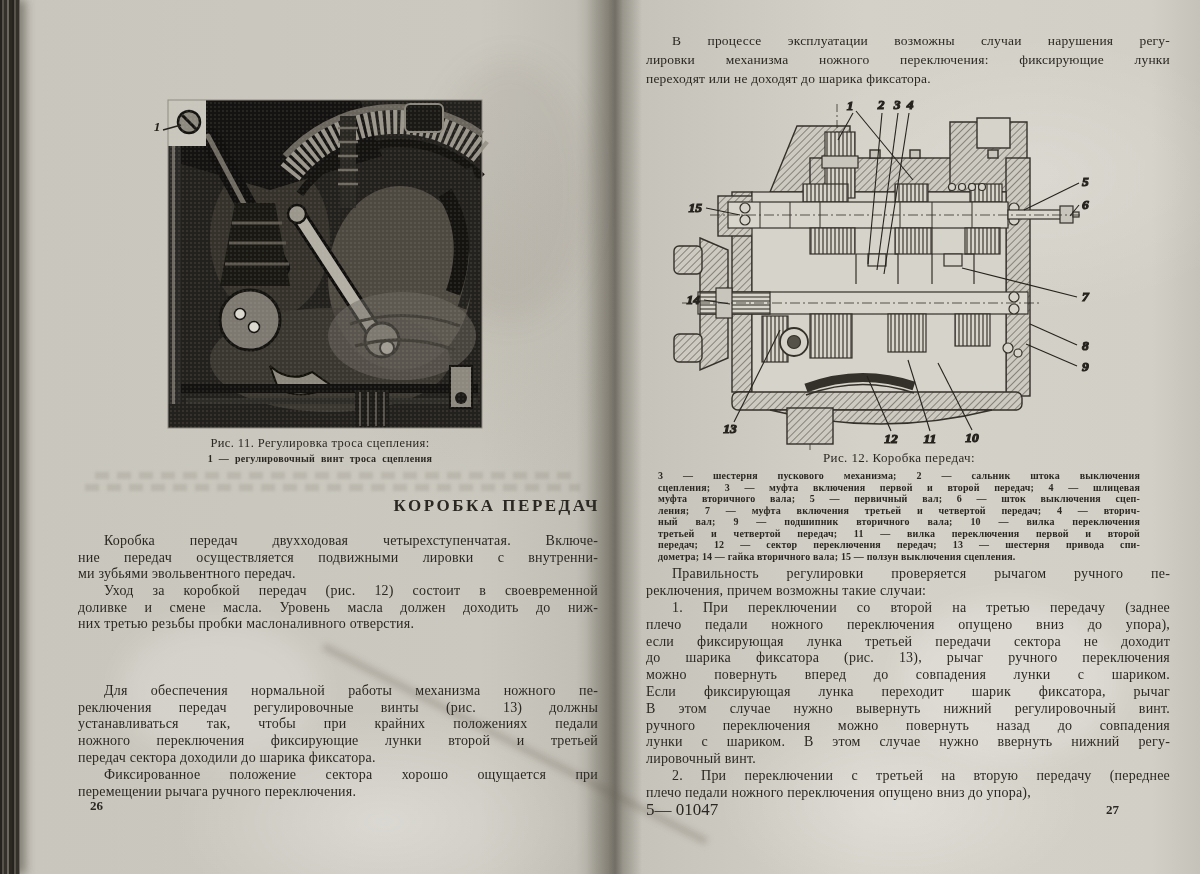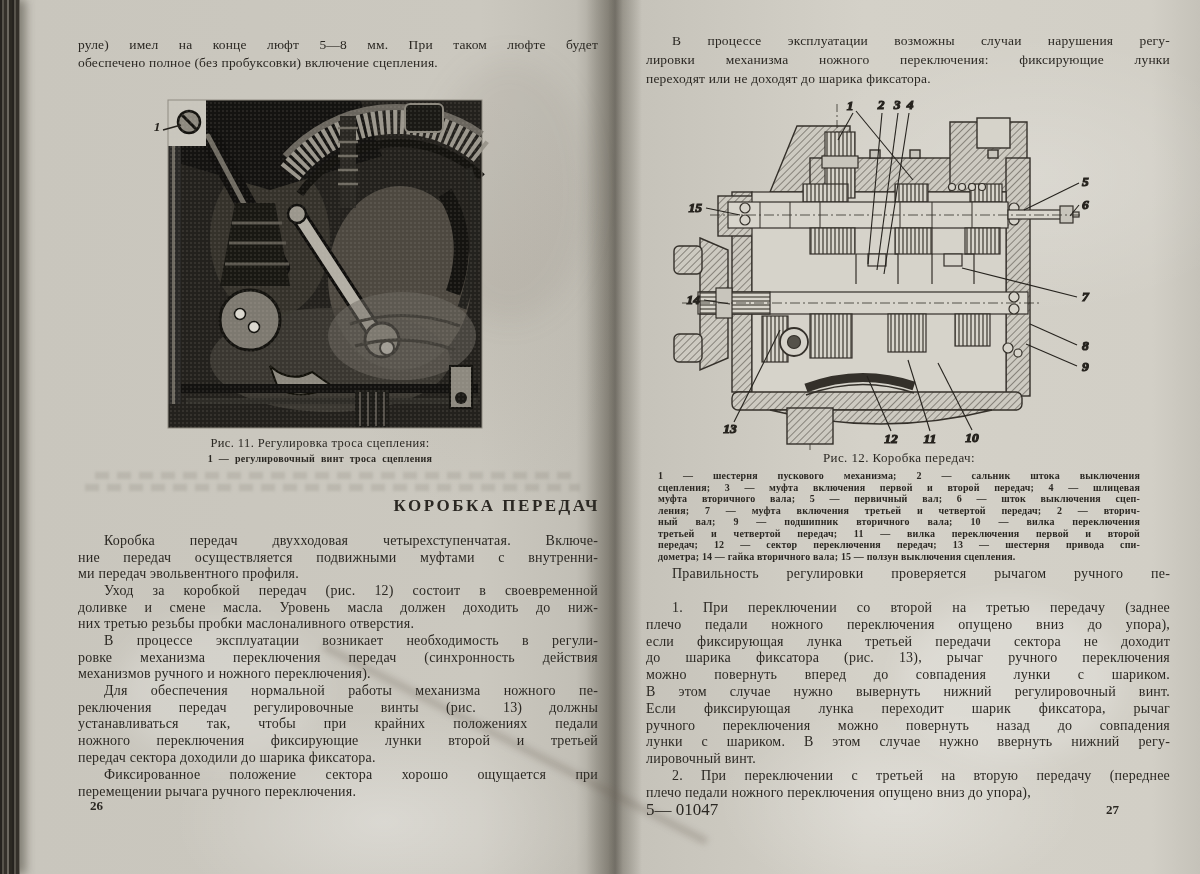--- a/index.html
+++ b/index.html
@@ -47,24 +47,20 @@
 
 <div class="scan">
 
   <div class="abs binding"></div>
   <div class="abs gutter"></div>
   <div class="abs crease"></div>
   <div class="abs stain" style="left:430px;top:60px;width:160px;height:260px;background:rgba(118,110,94,.10);"></div>
   <div class="abs stain" style="left:900px;top:600px;width:220px;height:160px;background:rgba(255,255,255,.22);"></div>
   <div class="abs stain" style="left:120px;top:620px;width:200px;height:140px;background:rgba(255,255,255,.20);"></div>
 
-  <div class="abs tcol" style="left:78px;top:36px;width:520px;line-height:17.8px;font-size:13.5px;">
-      <div class="tline">руле) имел на конце люфт 5—8 мм. При таком люфте будет</div>
-      <div class="tline last">обеспечено полное (без пробуксовки) включение сцепления.</div>
-    </div>
 
   <svg class="abs" style="left:150px;top:98px;" width="340" height="332" viewBox="0 0 340 332">
     <defs>
       <pattern id="dots" width="4" height="4" patternUnits="userSpaceOnUse">
         <circle cx="1" cy="1" r="0.8" fill="#cfccc3" opacity="0.22"></circle>
       </pattern>
     </defs>
     <g>
       <rect x="18" y="2" width="314" height="328" fill="#23211d"></rect>
       <ellipse cx="250" cy="180" rx="72" ry="92" fill="#57534a" opacity="0.8"></ellipse>
@@ -117,32 +113,27 @@
   <div class="abs cap-title" style="left:150px;top:436px;width:340px;">Рис. 11. Регулировка троса сцепления:</div>
   <div class="abs cap-sub" style="left:150px;top:453px;width:340px;">1 — регулировочный винт троса сцепления</div>
 
   <div class="abs ghost" style="left:95px;top:472px;width:480px;"></div>
   <div class="abs ghost" style="left:85px;top:484px;width:495px;"></div>
 
   <div class="abs heading" style="left:80px;top:496px;width:520px;">КОРОБКА ПЕРЕДАЧ</div>
 
   <div class="abs tcol indent" style="left:78px;top:533px;width:520px;">
       <div class="tline">Коробка передач двухходовая четырехступенчатая. Включе-</div>
-      <div class="tline">ние передач осуществляется подвижными муфтами с внутренни-</div>
-      <div class="tline last">ми передач эвольвентного профиля.</div>
+      <div class="tline">ние передач осуществляется подвижными лировки с внутренни-</div>
+      <div class="tline last">ми зубьями эвольвентного передач.</div>
     </div>
   <div class="abs tcol indent" style="left:78px;top:583px;width:520px;">
       <div class="tline">Уход за коробкой передач (рис. 12) состоит в своевременной</div>
       <div class="tline">доливке и смене масла. Уровень масла должен доходить до ниж-</div>
       <div class="tline last">них третью резьбы пробки маслоналивного отверстия.</div>
-    </div>
-  <div class="abs tcol indent" style="left:78px;top:633px;width:520px;">
-      <div class="tline">В процессе эксплуатации возникает необходимость в регули-</div>
-      <div class="tline">ровке механизма переключения передач (синхронность действия</div>
-      <div class="tline last">механизмов ручного и ножного переключения).</div>
     </div>
   <div class="abs tcol indent" style="left:78px;top:683px;width:520px;">
       <div class="tline">Для обеспечения нормальной работы механизма ножного пе-</div>
       <div class="tline">реключения передач регулировочные винты (рис. 13) должны</div>
       <div class="tline">устанавливаться так, чтобы при крайних положениях педали</div>
       <div class="tline">ножного переключения фиксирующие лунки второй и третьей</div>
       <div class="tline last">передач сектора доходили до шарика фиксатора.</div>
     </div>
   <div class="abs tcol indent" style="left:78px;top:767px;width:520px;">
       <div class="tline">Фиксированное положение сектора хорошо ощущается при</div>
@@ -275,41 +266,42 @@
       <text class="co" x="221" y="347" text-anchor="middle">12</text>
       <text class="co" x="60" y="337" text-anchor="middle">13</text>
       <text class="co" x="30" y="208" text-anchor="end">14</text>
       <text class="co" x="32" y="116" text-anchor="end">15</text>
     </g>
   </svg>
 
   <div class="abs cap-title" style="left:658px;top:450px;width:482px;font-size:13px;">Рис. 12. Коробка передач:</div>
 
   <div class="abs legend" style="left:658px;top:470px;width:482px;">
-      <div class="tline">1 — шестерня пускового механизма; 2 — сальник штока выключения</div>
+      <div class="tline">3 — шестерня пускового механизма; 2 — сальник штока выключения</div>
       <div class="tline">сцепления; 3 — муфта включения первой и второй передач; 4 — шлицевая</div>
       <div class="tline">муфта вторичного вала; 5 — первичный вал; 6 — шток выключения сцеп-</div>
-      <div class="tline">ления; 7 — муфта включения третьей и четвертой передач; 2 — вторич-</div>
+      <div class="tline">ления; 7 — муфта включения третьей и четвертой передач; 4 — вторич-</div>
       <div class="tline">ный вал; 9 — подшипник вторичного вала; 10 — вилка переключения</div>
       <div class="tline">третьей и четвертой передач; 11 — вилка переключения первой и второй</div>
       <div class="tline">передач; 12 — сектор переключения передач; 13 — шестерня привода спи-</div>
       <div class="tline last">дометра; 14 — гайка вторичного вала; 15 — ползун выключения сцепления.</div>
     </div>
 
   <div class="abs tcol indent" style="left:646px;top:566px;width:524px;line-height:16.8px;">
       <div class="tline">Правильность регулировки проверяется рычагом ручного пе-</div>
+      <div class="tline last">реключения, причем возможны такие случаи:</div>
     </div>
   <div class="abs tcol indent" style="left:646px;top:600px;width:524px;line-height:16.8px;">
       <div class="tline">1. При переключении со второй на третью передачу (заднее</div>
       <div class="tline">плечо педали ножного переключения опущено вниз до упора),</div>
       <div class="tline">если фиксирующая лунка третьей передачи сектора не доходит</div>
       <div class="tline">до шарика фиксатора (рис. 13), рычаг ручного переключения</div>
       <div class="tline">можно повернуть вперед до совпадения лунки с шариком.</div>
+      <div class="tline">Если фиксирующая лунка переходит шарик фиксатора, рычаг</div>
       <div class="tline">В этом случае нужно вывернуть нижний регулировочный винт.</div>
-      <div class="tline">Если фиксирующая лунка переходит шарик фиксатора, рычаг</div>
       <div class="tline">ручного переключения можно повернуть назад до совпадения</div>
       <div class="tline">лунки с шариком. В этом случае нужно ввернуть нижний регу-</div>
       <div class="tline last">лировочный винт.</div>
     </div>
   <div class="abs tcol indent" style="left:646px;top:768px;width:524px;line-height:16.8px;">
       <div class="tline">2. При переключении с третьей на вторую передачу (переднее</div>
       <div class="tline last">плечо педали ножного переключения опущено вниз до упора),</div>
     </div>
 
   <div class="abs mark" style="left:646px;top:800px;">5— 01047</div>

